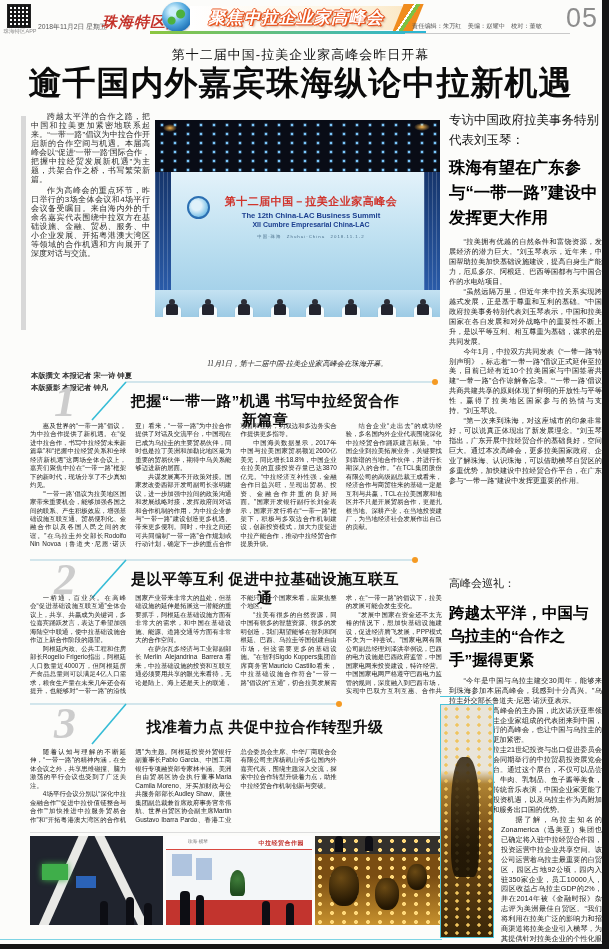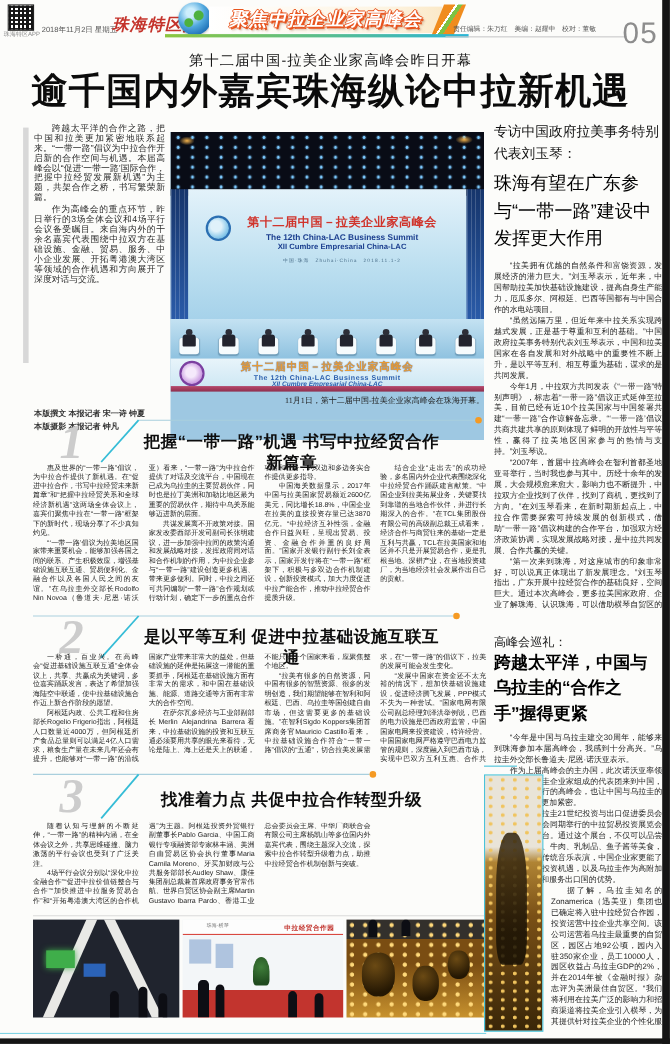--- a/index.html
+++ b/index.html
@@ -29,36 +29,36 @@
           display:flex;align-items:center;justify-content:center;}
   .banner-text{font-size:16.5px;font-weight:900;font-style:italic;color:#fff;letter-spacing:1px;white-space:nowrap;
           text-shadow:1px 0 #e8541e,-1px 0 #e8541e,0 1px #e8541e,0 -1px #e8541e,
                       1.4px 1.4px 0 #e8541e,2.4px 2.4px 2px rgba(120,40,0,.35);}
   .banner-tail{position:absolute;right:-16px;top:-2px;width:20px;height:28px;transform:skewX(-22deg);
           background:linear-gradient(105deg,#f08c1e 0 38%,#ffffff 38% 46%,#7ec242 46% 62%,#f08c1e 62%);}
   .banner-underline{position:absolute;left:150px;top:31px;width:276px;height:3px;
           background:linear-gradient(to right,#8cc63f,#2bb5d6);}
   .editors{position:absolute;left:412px;top:22px;width:152px;font-size:6.2px;color:#555;}
   .editors-rule{position:absolute;left:405px;top:33px;width:165px;height:1px;background:#c9c9c9;}
-  .page-num{position:absolute;left:566px;top:3px;font-size:27px;color:#8d8d8d;letter-spacing:1px;margin-top:12px;}
+  .page-num{position:absolute;left:566px;top:3px;font-size:27px;color:#8d8d8d;letter-spacing:1px;}
 
   
   .kicker{position:absolute;left:0;top:46px;width:601px;text-align:center;font-size:13px;color:#151515;letter-spacing:1px;}
   .headline{position:absolute;left:0;top:61px;width:601px;text-align:center;font-size:33px;font-weight:900;
             color:#0b0b0b;font-family:"Liberation Serif",serif;letter-spacing:1px;}
 
   
   .intro-bar{position:absolute;left:21px;top:116px;width:5px;height:214px;background:#d8d8d8;}
   .intro{position:absolute;left:31px;top:112px;width:119px;max-height:224px;overflow:hidden;
          font-size:8px;line-height:1.13;text-align:justify;color:#2b2b2b;}
   .intro p{margin:0 0 2px 0;text-indent:2em;}
   .byline{position:absolute;left:31px;top:338px;font-size:7.3px;font-weight:bold;color:#333;line-height:1.7;margin-top:32px;}
 
   
-  .photo-main{position:absolute;left:155px;top:120px;width:285px;height:280px;overflow:hidden;background:#9ec8e2;}
+  .photo-main{position:absolute;left:155px;top:120px;width:285px;height:197px;overflow:hidden;background:#9ec8e2;}
   .pm-ceiling{position:absolute;left:0;top:0;width:100%;height:58px;background-color:#090c16;
       background-image:radial-gradient(circle at 7px 5px,#7cc9ff 0 1px,rgba(124,201,255,.28) 1.6px,transparent 2.6px);
       background-size:13px 9px;}
   .pm-glow-l{position:absolute;left:8px;top:4px;width:14px;height:8px;border-radius:50%;
       background:radial-gradient(#f2b24c,transparent 70%);}
   .pm-glow-r{position:absolute;right:10px;top:3px;width:16px;height:8px;border-radius:50%;
       background:radial-gradient(#f2b24c,transparent 70%);}
   .pm-curtain{position:absolute;top:52px;width:16px;height:118px;
       background:linear-gradient(#16356b,#2a5ba8);
       background-image:repeating-linear-gradient(90deg,rgba(255,255,255,.18) 0 1px,transparent 1px 4px),
@@ -83,34 +83,34 @@
   .panelist .head{position:absolute;left:8px;bottom:17px;width:6px;height:6px;background:#2d2e38;border-radius:50%;}
   .pm-front{position:absolute;left:0;top:206px;width:100%;height:25px;
       background:linear-gradient(#e8f4fa,#cfe8f4);text-align:center;}
   .pm-front-cn{font-size:9.5px;font-weight:900;color:#e89b35;letter-spacing:1px;margin-top:1px;
       text-shadow:0 0 1px #2b5fae;}
   .pm-front-en{font-size:6.4px;font-weight:bold;color:#2b5fae;letter-spacing:.5px;}
   .pm-front-es{font-size:6px;font-style:italic;font-weight:bold;color:#2b5fae;}
   .pm-front-logo{position:absolute;left:8px;top:2px;width:19px;height:19px;border-radius:50%;
       border:2px solid #7b3fa0;background:radial-gradient(circle at 45% 45%,#f5e9fb 0 30%,#c99be0 70%,#8a4fb0);}
   .pm-floor{position:absolute;left:0;top:231px;width:100%;height:5px;background:linear-gradient(#b8486b,#8e2f4e);}
-  .photo-caption{position:absolute;left:155px;top:359px;width:285px;text-align:right;
-      font-size:7.3px;font-family:"Liberation Serif",serif;color:#222;}
+  .photo-caption{position:absolute;left:155px;top:359px;width:285px;text-align:center;
+      font-size:7.3px;font-style:italic;font-family:"Liberation Serif",serif;color:#222;}
 
   
   .interview{position:absolute;left:449px;top:110px;width:153px;}
   .iv-kicker{font-size:12.5px;color:#111;line-height:1.6;}
-  .iv-title{font-size:16.5px;font-weight:400;line-height:1.5;color:#000;margin-top:5px;}
+  .iv-title{font-size:16.5px;font-weight:700;line-height:1.5;color:#000;margin-top:5px;}
   .iv-body{margin-top:8px;font-size:7.2px;line-height:1.38;text-align:justify;color:#222;
            height:318px;overflow:hidden;}
   .iv-body p,.tour-body p{margin:0;text-indent:2em;}
 
   .tour{position:absolute;left:449px;top:576px;width:153px;height:364px;}
   .tour-kicker{font-size:11px;color:#222;}
-  .tour-title{font-size:15.5px;font-weight:900;line-height:1.5;color:#000;margin-top:0;}
+  .tour-title{font-size:15.5px;font-weight:900;line-height:1.5;color:#000;margin-top:10px;}
   .tour-body{margin-top:5px;font-size:7.2px;line-height:1.38;text-align:justify;color:#222;
              height:268px;overflow:hidden;}
   .tour-body p.narrow{margin-left:52px;}
   .tour-photo{position:absolute;left:-9px;top:128px;width:52px;height:232px;z-index:3;
       border:1px solid #49c3da;background:
         linear-gradient(#e9e4d8 0 28%, #b08434 34%, #7a5016 55%, #392608 100%);
       background-image:radial-gradient(circle at 5px 4px,#f0c45e 0 1.4px,transparent 2px),
         linear-gradient(#e9e4d8 0 28%, #b08434 34%, #7a5016 55%, #392608 100%);
       background-size:11px 8px,100% 100%;}
   .tour-photo::after{content:"";position:absolute;left:10px;top:52px;width:28px;height:120px;border-radius:40% 40% 20% 20%;
@@ -263,21 +263,20 @@
   </div>
   <div class="photo-caption">11月1日，第十二届中国-拉美企业家高峰会在珠海开幕。</div>
 
   <div class="interview">
     <div class="iv-kicker">专访中国政府拉美事务特别代表刘玉琴：</div>
     <div class="iv-title">珠海有望在广东参与“一带一路”建设中发挥更大作用</div>
     <div class="iv-body">
       <p>“拉美拥有优越的自然条件和富饶资源，发展经济的潜力巨大。”刘玉琴表示，近年来，中国帮助拉美加快基础设施建设，提高自身生产能力，厄瓜多尔、阿根廷、巴西等国都有与中国合作的水电站项目。</p>
       <p>“虽然远隔万里，但近年来中拉关系实现跨越式发展，正是基于尊重和互利的基础。”中国政府拉美事务特别代表刘玉琴表示，中国和拉美国家在各自发展和对外战略中的重要性不断上升，是以平等互利、相互尊重为基础，谋求的是共同发展。</p>
       <p>今年1月，中拉双方共同发表《“一带一路”特别声明》，标志着“一带一路”倡议正式延伸至拉美，目前已经有近10个拉美国家与中国签署共建“一带一路”合作谅解备忘录。“‘一带一路’倡议共商共建共享的原则体现了鲜明的开放性与平等性，赢得了拉美地区国家参与的热情与支持。”刘玉琴说。</p>
-      <p>“2007年，首届中拉高峰会在智利首都圣地亚哥举行，当时我也参与其中。历经十余年的发展，大会规模愈来愈大，影响力也不断提升，中拉双方企业找到了伙伴，找到了商机，更找到了方向。”在刘玉琴看来，在新时期新起点上，中拉合作需要探索可持续发展的创新模式，借助“一带一路”倡议构建的合作平台，加强双方经济政策协调，实现发展战略对接，是中拉共同发展、合作共赢的关键。</p>
       <p>“第一次来到珠海，对这座城市的印象非常好，可以说真正体现出了新发展理念。”刘玉琴指出，广东开展中拉经贸合作的基础良好，空间巨大。通过本次高峰会，更多拉美国家政府、企业了解珠海、认识珠海，可以借助横琴自贸区的多重优势，加快建设中拉经贸合作平台，在广东参与“一带一路”建设中发挥更重要的作用。</p>
     </div>
   </div>
 
   <div class="tour">
     <div class="tour-kicker">高峰会巡礼：</div>
     <div class="tour-title">跨越太平洋，中国与乌拉圭的“合作之手”握得更紧</div>
     <div class="tour-photo-bracket"></div>
     <div class="tour-photo"></div>
     <div class="tour-body">

